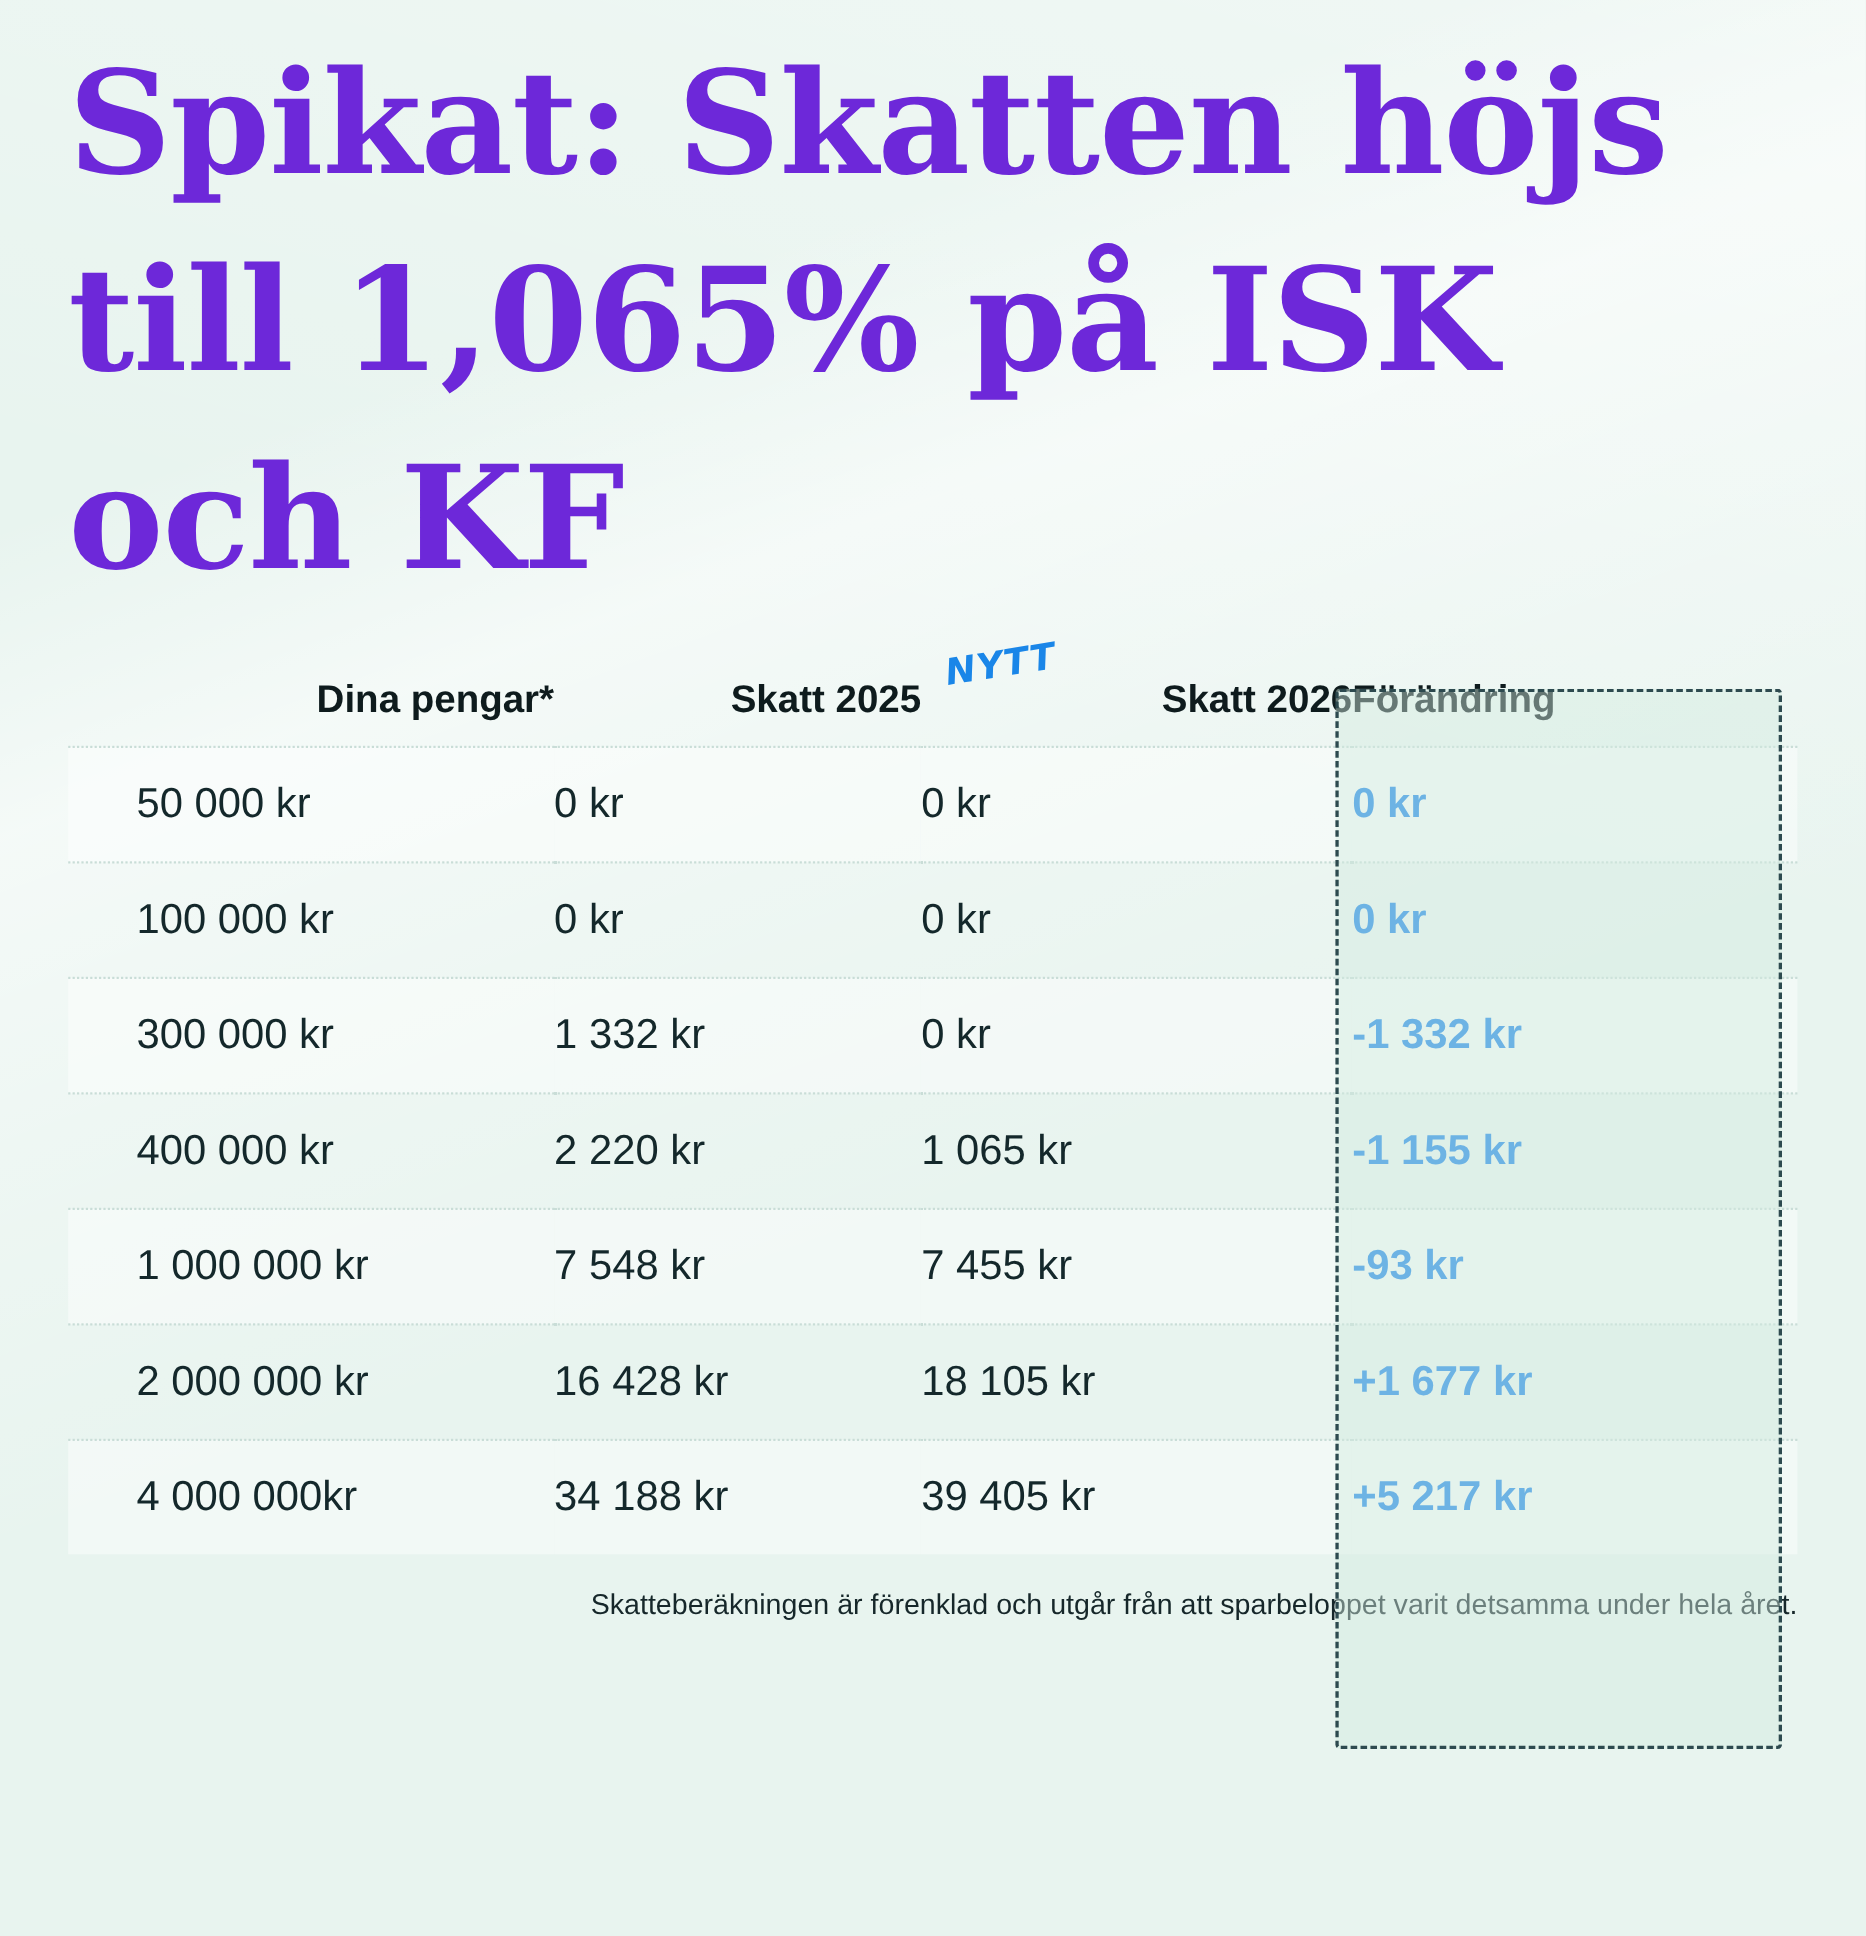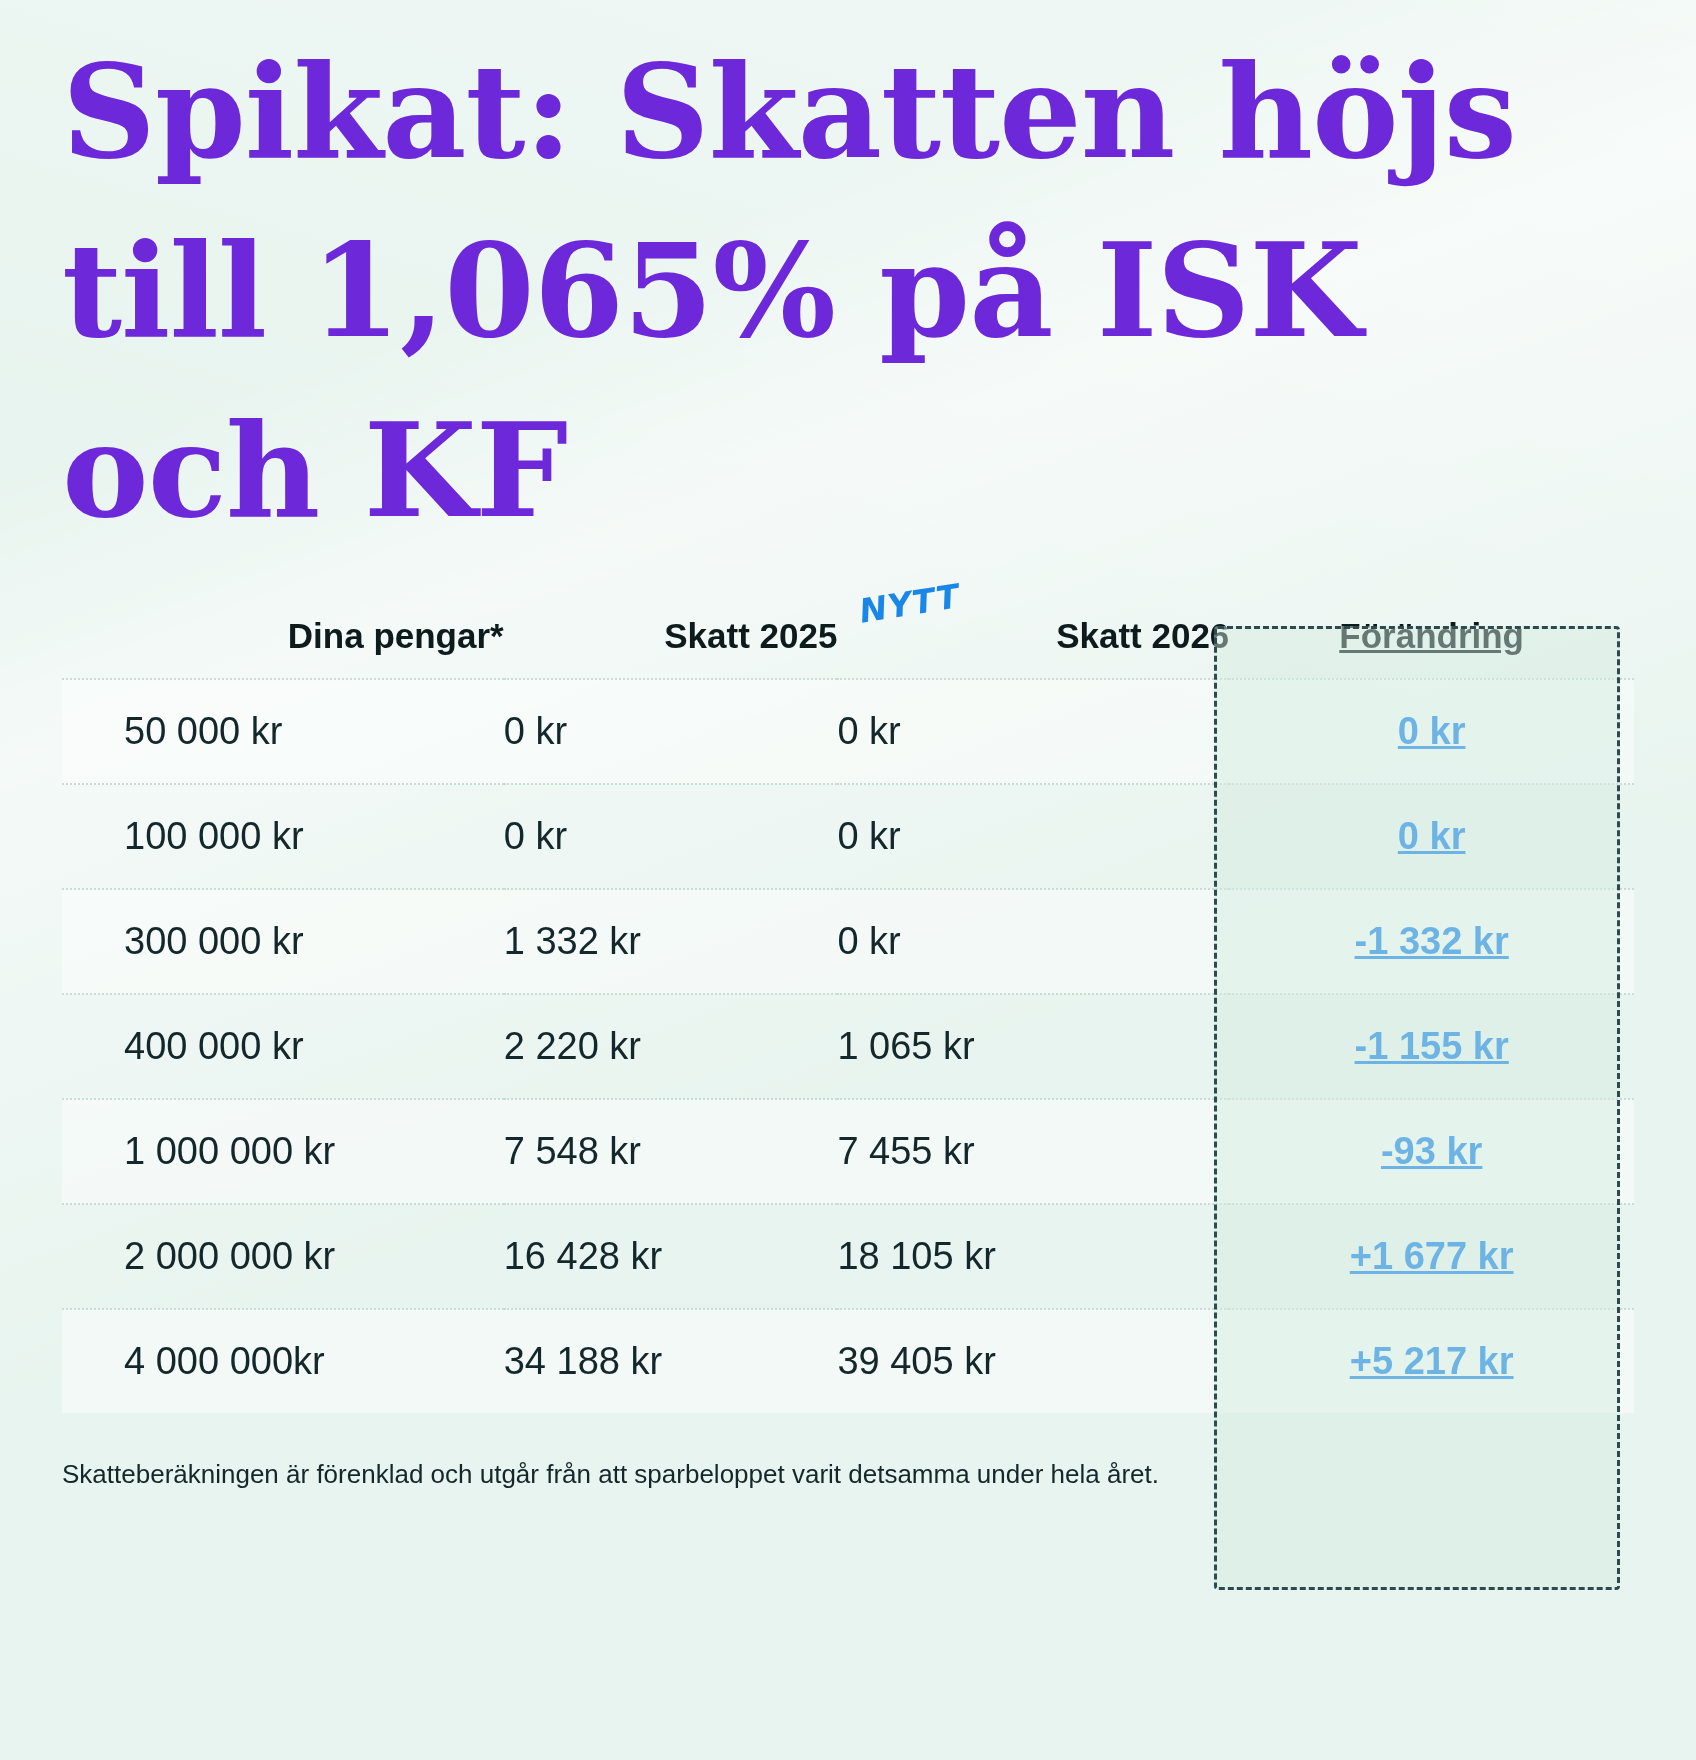--- a/index.html
+++ b/index.html
@@ -54,22 +54,21 @@
   }
   table.tax-table th {
     font-size: 35px;
     font-weight: 700;
     color: #0e1b1d;
     text-align: right;
     padding: 0 0 22px 0;
   }
   table.tax-table th.col-change,
   table.tax-table td.col-change {
-    text-align: center;
-    text-decoration: underline;
+    text-align: left;
   }
   table.tax-table td {
     font-size: 38px;
     color: #14282b;
     padding: 30px 0 30px 0;
     border-top: 2px dotted #c9ddd7;
   }
   table.tax-table tbody tr:nth-child(odd) td {
     background: rgba(255,255,255,0.45);
   }
@@ -97,22 +96,22 @@
     color: #1a86e8;
     font-family: "DejaVu Sans", sans-serif;
     font-weight: 700;
     font-size: 33px;
     letter-spacing: 1px;
     transform: rotate(-9deg);
     font-style: italic;
   }
 
   .footnotes {
-    margin-top: 42px;
-    text-align: left;
+    margin-top: 26px;
+    text-align: right;
     color: #16272a;
   }
   .footnotes .fn1 {
     font-size: 26px;
     line-height: 1.5;
   }
   .footnotes .fn2 {
     font-size: 26px;
     line-height: 1.9;
   }

